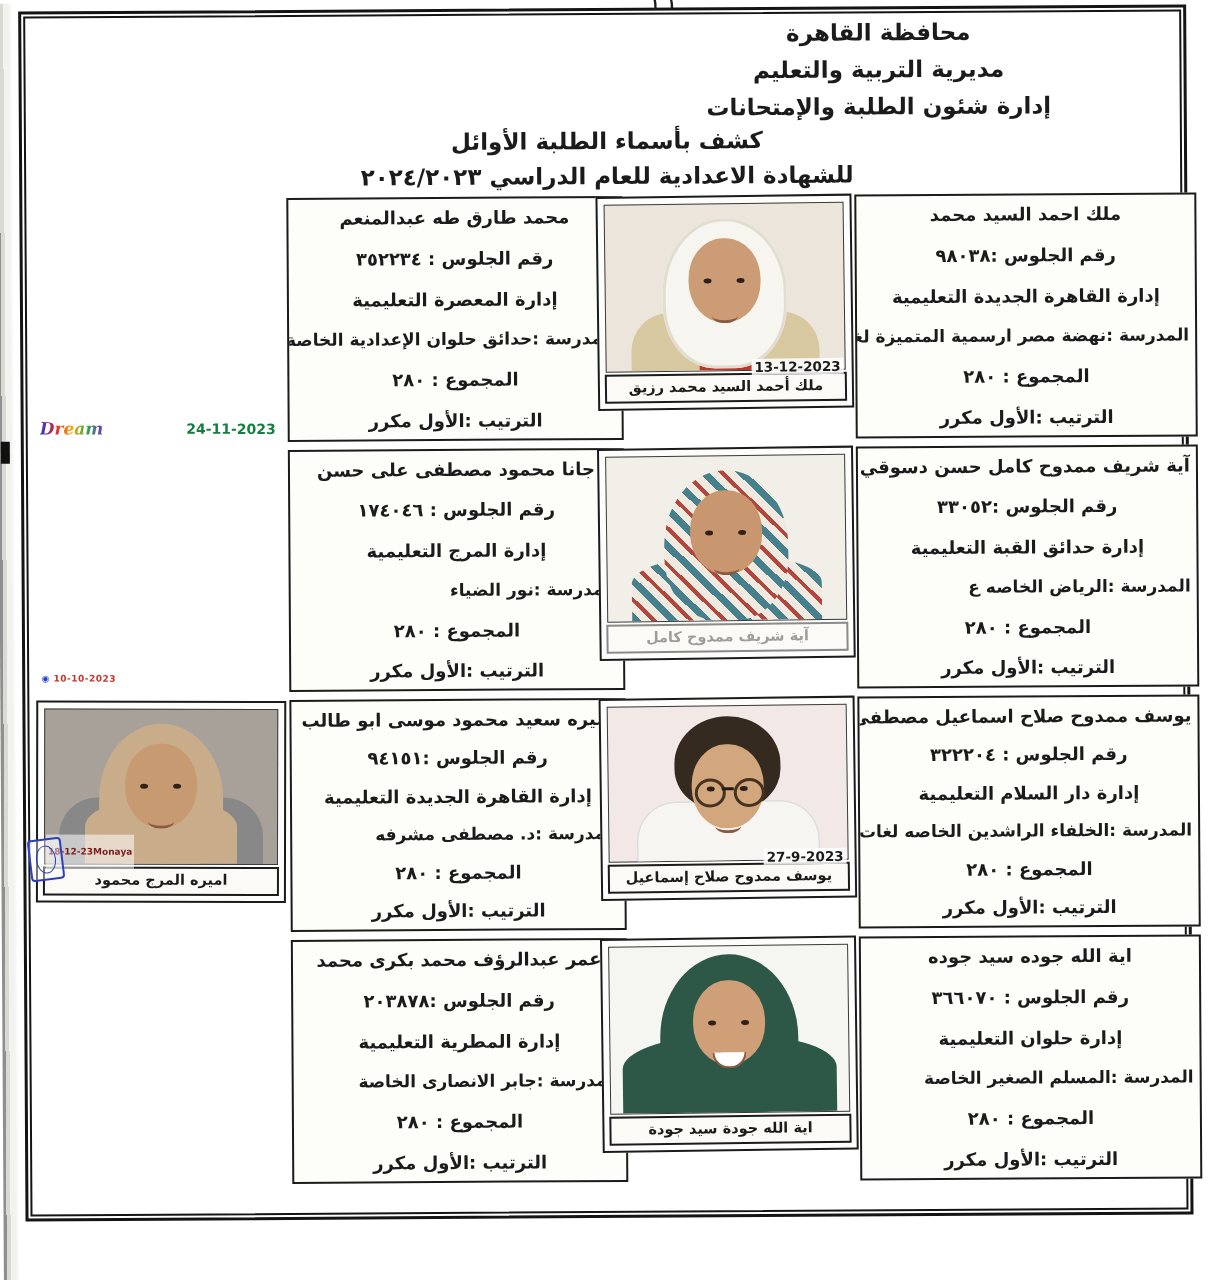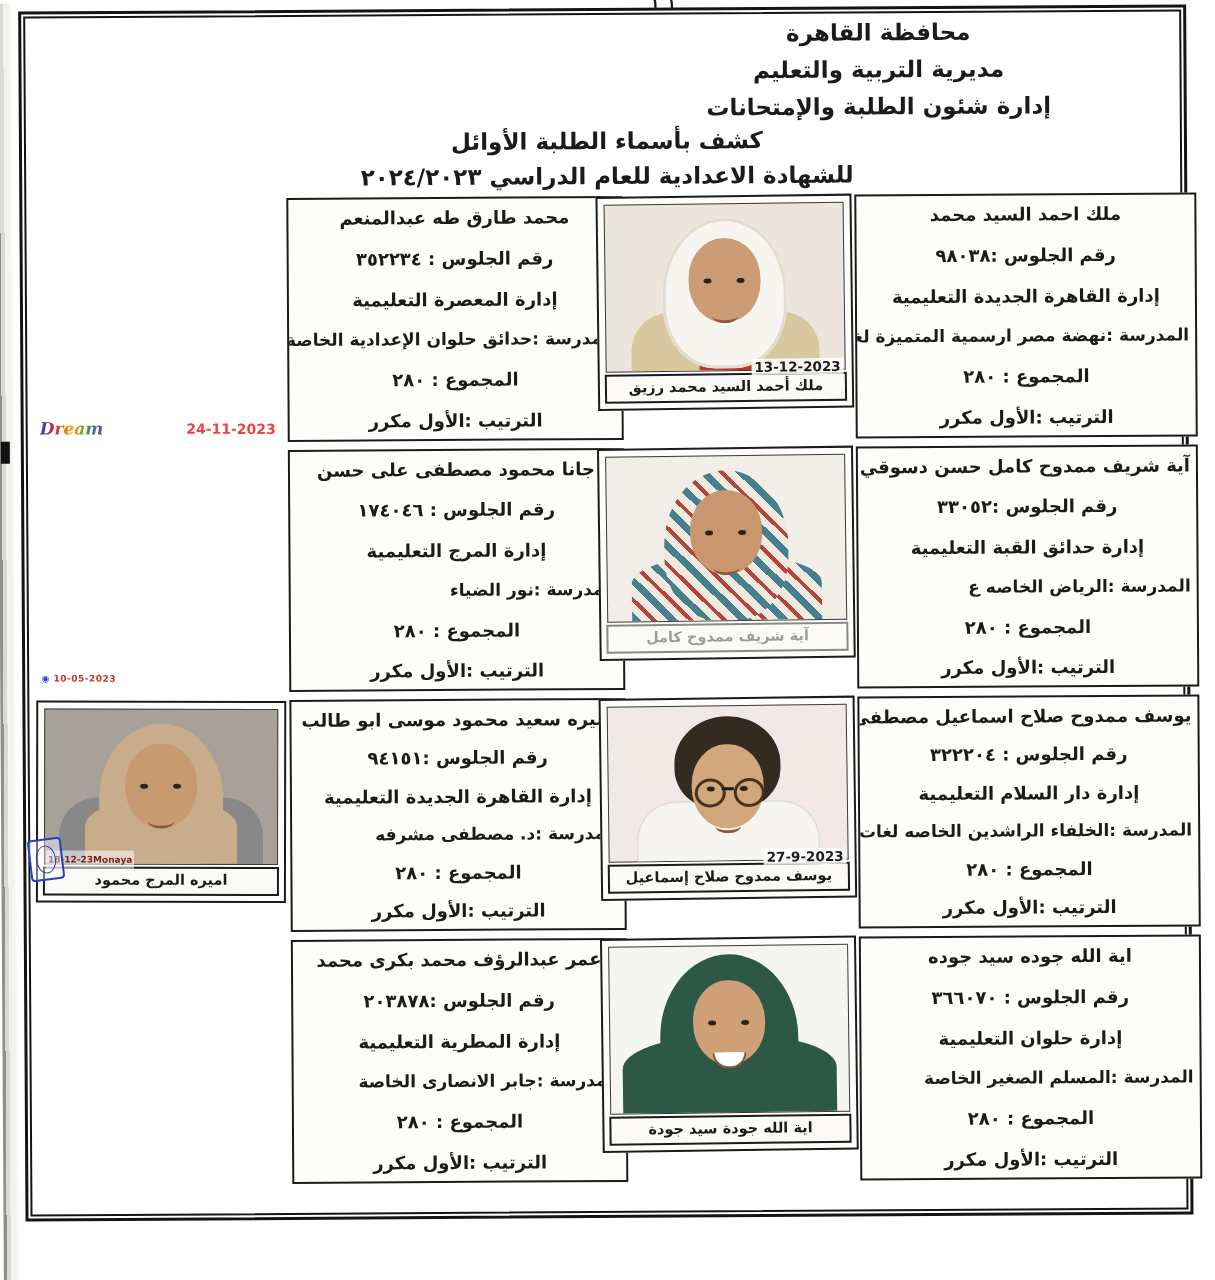--- a/index.html
+++ b/index.html
@@ -33,30 +33,30 @@
   .ln{font-weight:bold;font-size:18px;white-space:nowrap;text-align:center}
   .ln.school{text-align:right;font-size:17px}
   
   .pmat{position:absolute;inset:0 0 30px 0;border:2.5px solid #1b1b1b;background:#fdfdfb}
   .pimg{position:absolute;top:6px;left:6px;right:6px;bottom:36px;border:1.5px solid #3a3a3a;overflow:hidden}
   .pcap{position:absolute;left:5px;right:5px;bottom:5px;height:25px;border:2px solid #1b1b1b;
         background:#fbfaf6;direction:rtl;text-align:center;font-weight:bold;font-size:14.5px;
         line-height:22px;overflow:hidden;white-space:nowrap}
   .pfoot{position:absolute;left:2px;right:2px;bottom:2px;height:25px;display:flex;
          align-items:center;justify-content:space-between;padding:0 5px;direction:ltr}
-  .pdate{font-weight:bold;font-size:14px;color:#ef4444}
+  .pdate{font-weight:bold;font-size:14px;color:#15803d}
   .dateover{position:absolute;right:8px;bottom:32px;font-weight:bold;font-size:13.5px;
             background:rgba(255,255,255,.85);padding:0 3px;z-index:3}
   .dream{font-family:"DejaVu Serif",serif;font-style:italic;font-weight:bold;font-size:17px;
          background:linear-gradient(90deg,#1d3fd4,#e2262a,#f5a800,#2aa546,#7a2bd4);
          -webkit-background-clip:text;background-clip:text;color:transparent}
   .minilogo{font-weight:bold;font-size:9px;color:#c0392b;letter-spacing:.5px}
   .minilogo::before{content:'◉ ';color:#1d3fd4;font-size:9px}
   .wm{position:absolute;left:8px;bottom:32px;font-weight:bold;font-size:9px;color:#7a1f1f;
-      background:rgba(255,255,255,.55);padding:4px 2px;z-index:3}
+      background:rgba(255,255,255,.55);padding:12px 2px;z-index:3}
   .stamp{position:absolute;left:-9px;bottom:20px;width:30px;height:38px;border:2.5px solid #2b3fbf;
          border-radius:4px;transform:rotate(-7deg);background:rgba(255,255,255,.4);z-index:4}
   .stamp::after{content:'';position:absolute;inset:5px;border:1.5px solid #2b3fbf;border-radius:50%}
   
   .torso{position:absolute;bottom:0;left:50%;transform:translateX(-50%);width:168px;height:58px;
          border-radius:38px 38px 0 0;background:#888}
   .drape{position:absolute;bottom:0;left:50%;transform:translateX(-50%);width:190px;height:64px;
          border-radius:42% 42% 0 0;background:var(--hj,#ccc)}
   .hijab{position:absolute;top:14px;left:50%;transform:translateX(-50%);width:124px;height:150px;
          border-radius:50% 50% 42% 42%;background:var(--hj,#ccc)}
@@ -178,21 +178,21 @@
       <div class="ln">إدارة القاهرة الجديدة التعليمية</div>
       <div class="ln school">المدرسة :نهضة مصر ارسمية المتميزة لغات</div>
       <div class="ln">المجموع : ٢٨٠</div>
       <div class="ln">الترتيب :الأول مكرر</div>
     </div>
   </div>
 
   <div class="row" style="top:444px;height:250px">
     <div class="cell pcl p2">
       <div class="pfoot">
-        <span class="minilogo">10-05-2023</span>
+        <span class="minilogo">10-10-2023</span>
         <span></span>
       </div>
     </div>
     <div class="cell ccl card">
       <div class="ln">جانا محمود مصطفى على حسن</div>
       <div class="ln">رقم الجلوس : ١٧٤٠٤٦</div>
       <div class="ln">إدارة المرج التعليمية</div>
       <div class="ln school">المدرسة :نور الضياء</div>
       <div class="ln">المجموع : ٢٨٠</div>
       <div class="ln">الترتيب :الأول مكرر</div>

